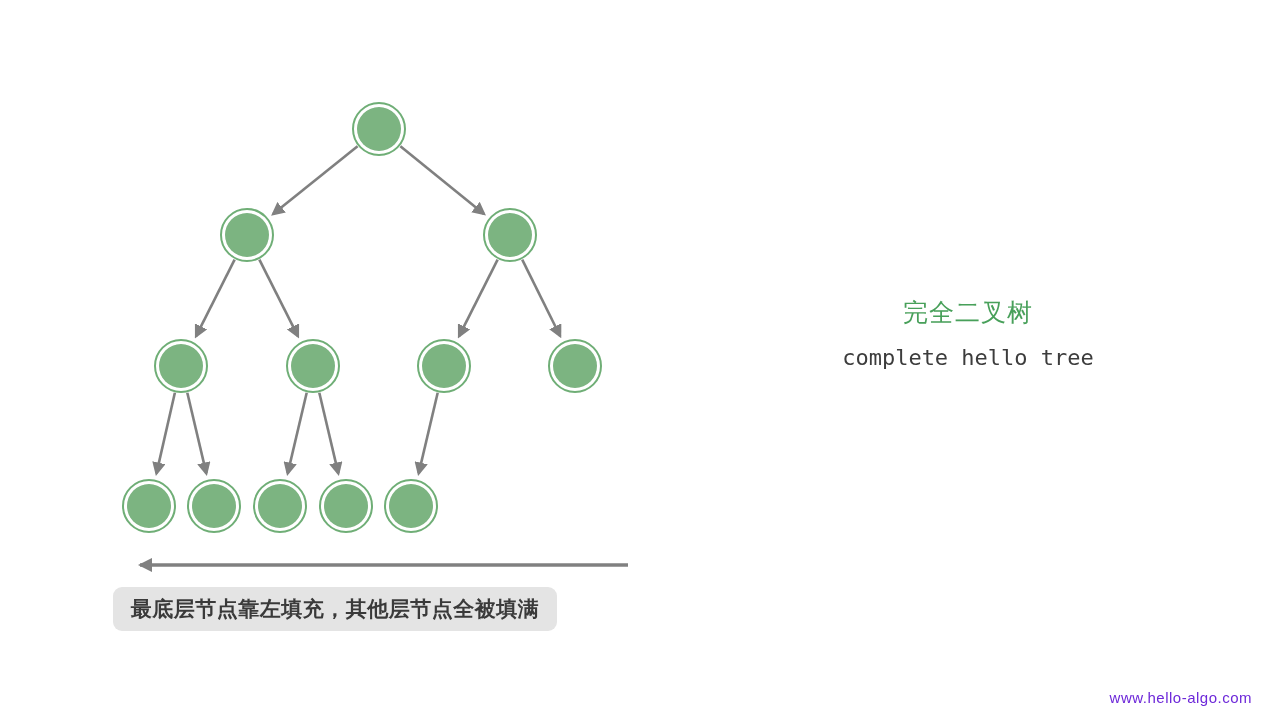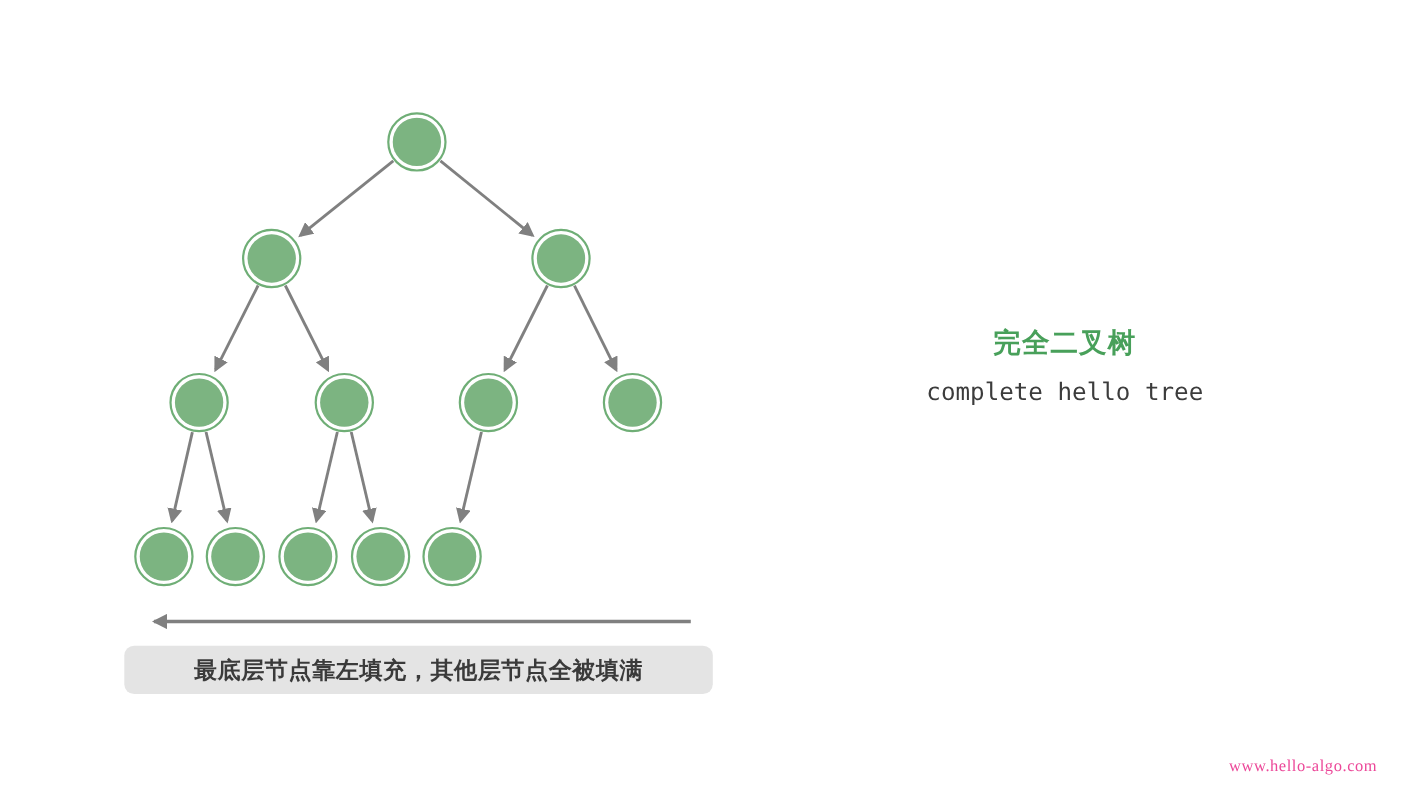--- a/index.html
+++ b/index.html
@@ -30,48 +30,48 @@
   }
   .label-block {
     position: absolute;
     text-align: center;
     width: 420px;
     left: 758px;
   }
   #legend-title {
     top: 296px;
     font-size: 25px;
-    font-weight: bold;
+    font-weight: normal;
     color: #48a05a;
     letter-spacing: 1px;
     line-height: 32px;
     text-align: center;
   }
   #legend-subtitle {
     top: 343px;
     font-size: 22px;
     color: #3c3c3c;
     font-family: "DejaVu Sans Mono", "Liberation Mono", monospace;
     line-height: 30px;
     letter-spacing: 0px;
   }
   #watermark {
     position: absolute;
     right: 28px;
     bottom: 14px;
     font-size: 15px;
-    color: #ec4899;
-    font-family: Liberation Serif, serif;
+    color: #6d28d9;
+    font-family: Liberation Sans, sans-serif;
     letter-spacing: 0.5px;
   }
   #caption-box {
     position: absolute;
     left: 113px;
     top: 587px;
-    width: 535px;
+    width: 444px;
     height: 44px;
     background: #e4e4e4;
     border-radius: 9px;
     display: flex;
     align-items: center;
     justify-content: center;
   }
   #caption-text {
     font-size: 21px;
     color: #3a3a3a;

